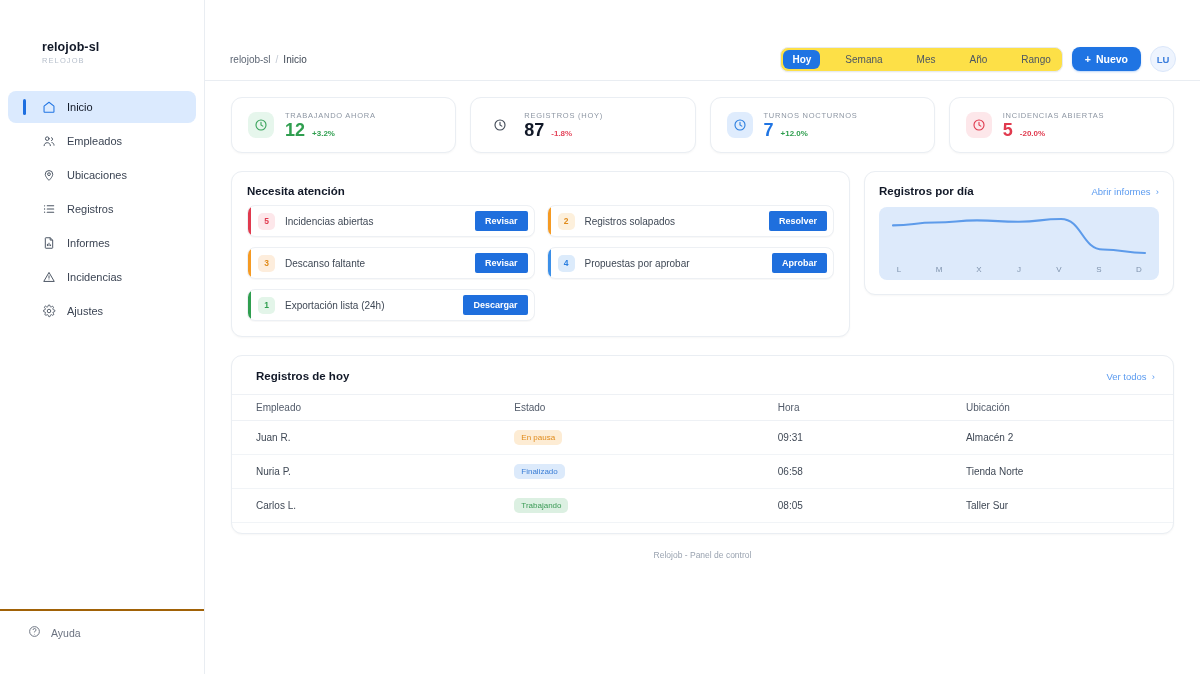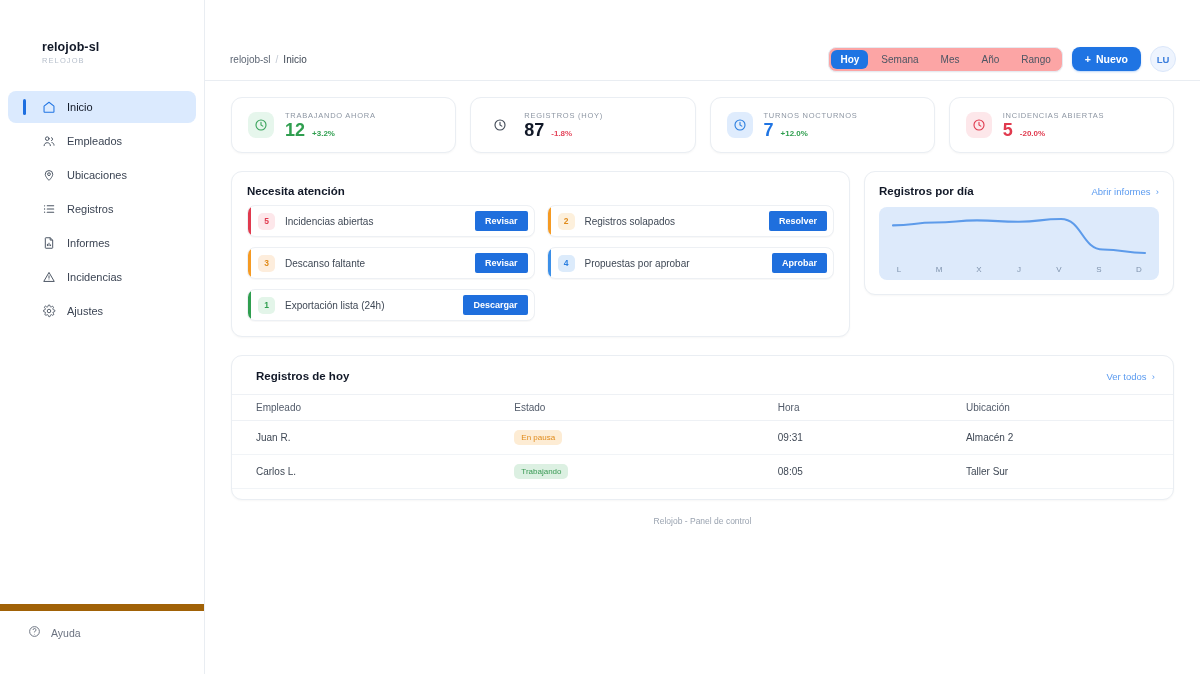--- a/index.html
+++ b/index.html
@@ -35,43 +35,43 @@
     cursor: pointer;
   }
   .nav-item.active { background: #dbeafe; color: #111827; }
   .nav-item.active::before {
     content: ""; position: absolute; left: 15px; top: 8px;
     width: 3px; height: 16px; border-radius: 2px; background: #1e6fe0;
   }
   .nav-item .ico { width: 14px; height: 14px; display: flex; align-items: center; justify-content: center; flex: 0 0 14px; }
   .nav-item .ico svg { width: 14px; height: 14px; display: block; }
   .nav-spacer { flex: 1 1 auto; }
-  .help-wrap { border-top: 7px solid #a16207; padding: 14px 8px 0 8px; margin-bottom: 34px; }
+  .help-wrap { border-top: 2px solid #a16207; padding: 14px 8px 0 8px; margin-bottom: 34px; }
   .help { display: flex; align-items: center; gap: 10px; padding-left: 20px; font-size: 10.5px; color: #6b7280; cursor: pointer; }
   .help svg { width: 13px; height: 13px; }
 
   
   .main { flex: 1 1 auto; display: flex; flex-direction: column; background: #ffffff; min-width: 0; }
 
   .topbar {
     height: 43px; flex: 0 0 43px;
     border-bottom: 1px solid #e9edf2;
     display: flex; align-items: center; justify-content: space-between;
     padding: 0 24px 0 25px;
     margin-top: 38px;
   }
   .crumb { font-size: 10px; color: #5d6674; display: flex; gap: 5px; align-items: center; }
   .crumb .sep { color: #c3cad4; }
   .crumb .cur { color: #3f4855; }
 
   .top-right { display: flex; align-items: center; gap: 9px; }
   .seg {
     display: flex; align-items: center;
-    background: #fca5a5; border: 1px solid #e6eaf0; border-radius: 8px;
-    padding: 2px; gap: 4px;
+    background: #fde047; border: 1px solid #e6eaf0; border-radius: 8px;
+    padding: 2px; gap: 16px;
     box-shadow: 0 1px 1px rgba(17,24,39,.03);
   }
   .seg button {
     font-family: inherit; font-size: 10px; color: #4b5563;
     background: transparent; border: 0; border-radius: 6px;
     padding: 4px 9px; cursor: pointer; white-space: nowrap;
   }
   .seg button.on { background: #1f74e3; color: #ffffff; font-weight: bold; }
   .btn-new {
     font-family: inherit; font-size: 10.5px; font-weight: bold; color: #fff;
@@ -435,20 +435,26 @@
               </tr>
             </thead>
           <tbody id="tbody">
   <tr class="">
     <td>Juan R.</td>
     <td><span class="pill" style="background:#fdecd4;color:#e08b1b">En pausa</span></td>
     <td>09:31</td>
     <td>Almacén 2</td>
   </tr>
   <tr class="">
+    <td>Nuria P.</td>
+    <td><span class="pill" style="background:#dceafb;color:#3b7ed6">Finalizado</span></td>
+    <td>06:58</td>
+    <td>Tienda Norte</td>
+  </tr>
+  <tr class="">
     <td>Carlos L.</td>
     <td><span class="pill" style="background:#dcf0e2;color:#3a9a55">Trabajando</span></td>
     <td>08:05</td>
     <td>Taller Sur</td>
   </tr>
             </tbody>
         </table>
       </section>
 
       <div class="footer">Relojob - Panel de control</div>

